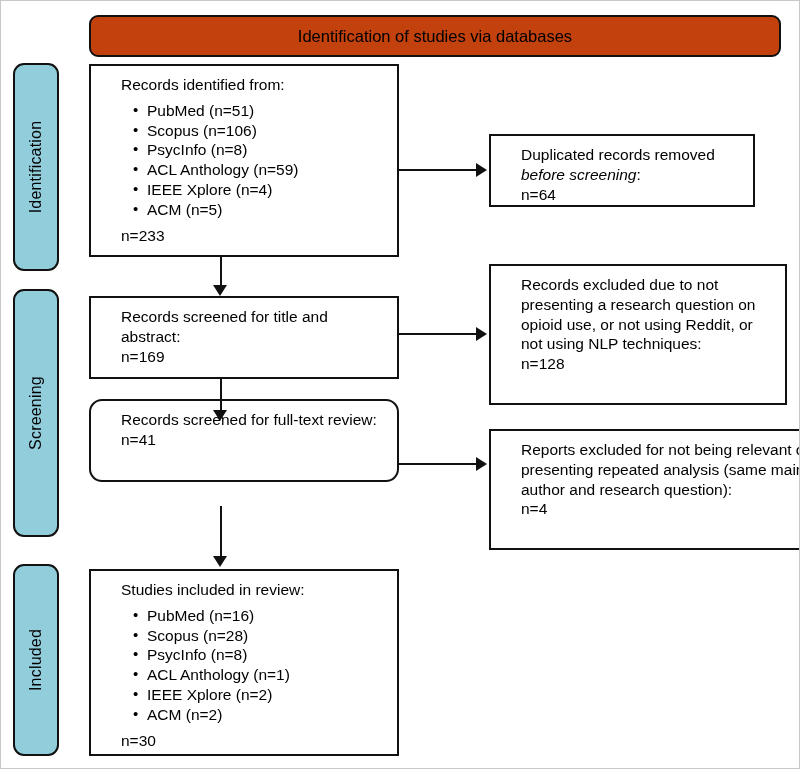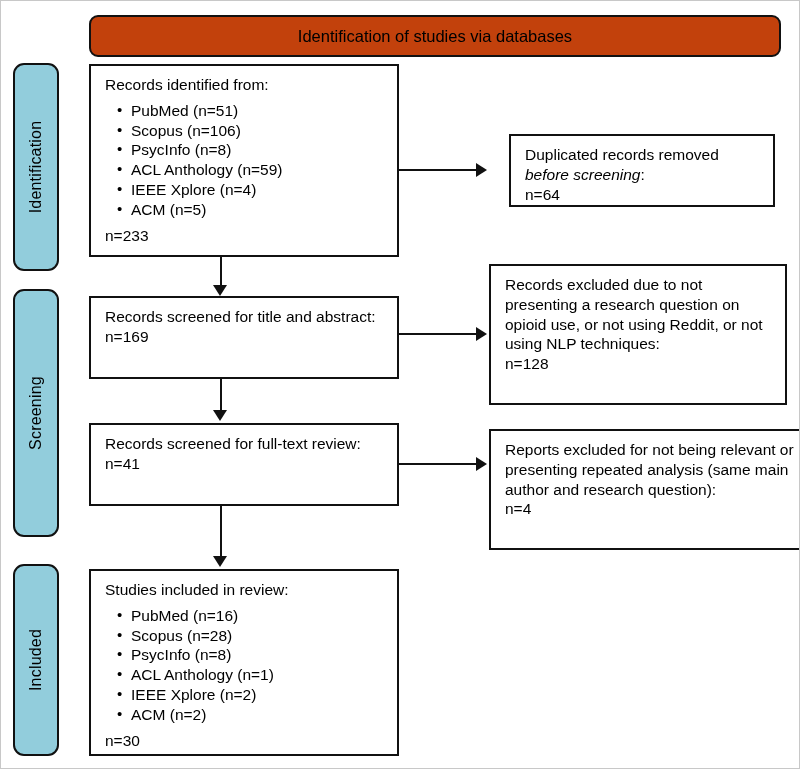--- a/index.html
+++ b/index.html
@@ -61,21 +61,21 @@
   #stage-identification { top: 62px;  height: 208px; }
   #stage-screening     { top: 288px; height: 248px; }
   #stage-included      { top: 563px; height: 192px; }
 
   
   .box {
     position: absolute;
     background: #ffffff;
     border: 2px solid #111111;
     box-sizing: border-box;
-    padding: 9px 10px 8px 14px;
+    padding: 9px 10px 8px 30px;
     font-size: 15.5px;
     line-height: 1.28;
     color: #000000;
   }
   .box .head { display: block; }
   .box ul {
     margin: 6px;
     padding: 0 0 0 20px;
     list-style: none;
   }
@@ -89,25 +89,25 @@
     left: -14px;
     top: -1px;
     font-size: 15px;
   }
   .box .tail { display: block; }
   .italic { font-style: italic; }
 
   
   #box-identified   { left: 88px; top: 63px;  width: 310px; height: 193px; }
   #box-screened     { left: 88px; top: 295px; width: 310px; height: 83px; }
-  #box-fulltext     { left: 88px; top: 422px; width: 310px; height: 83px; }
+  #box-fulltext     { left: 88px; top: 398px; width: 310px; height: 83px; border-radius: 13px; }
   #box-included     { left: 88px; top: 568px; width: 310px; height: 187px; }
 
   
-  #box-duplicates   { left: 488px; top: 133px; width: 266px; height: 73px; margin-left: 20px; }
+  #box-duplicates   { left: 488px; top: 133px; width: 266px; height: 73px; }
   #box-excluded     { left: 488px; top: 263px; width: 298px; height: 141px; }
   #box-reports      { left: 488px; top: 428px; width: 344px; height: 121px; }
 
   
   .conn {
     position: absolute;
   }
   .v-line {
     background: #111111;
     width: 2px;

